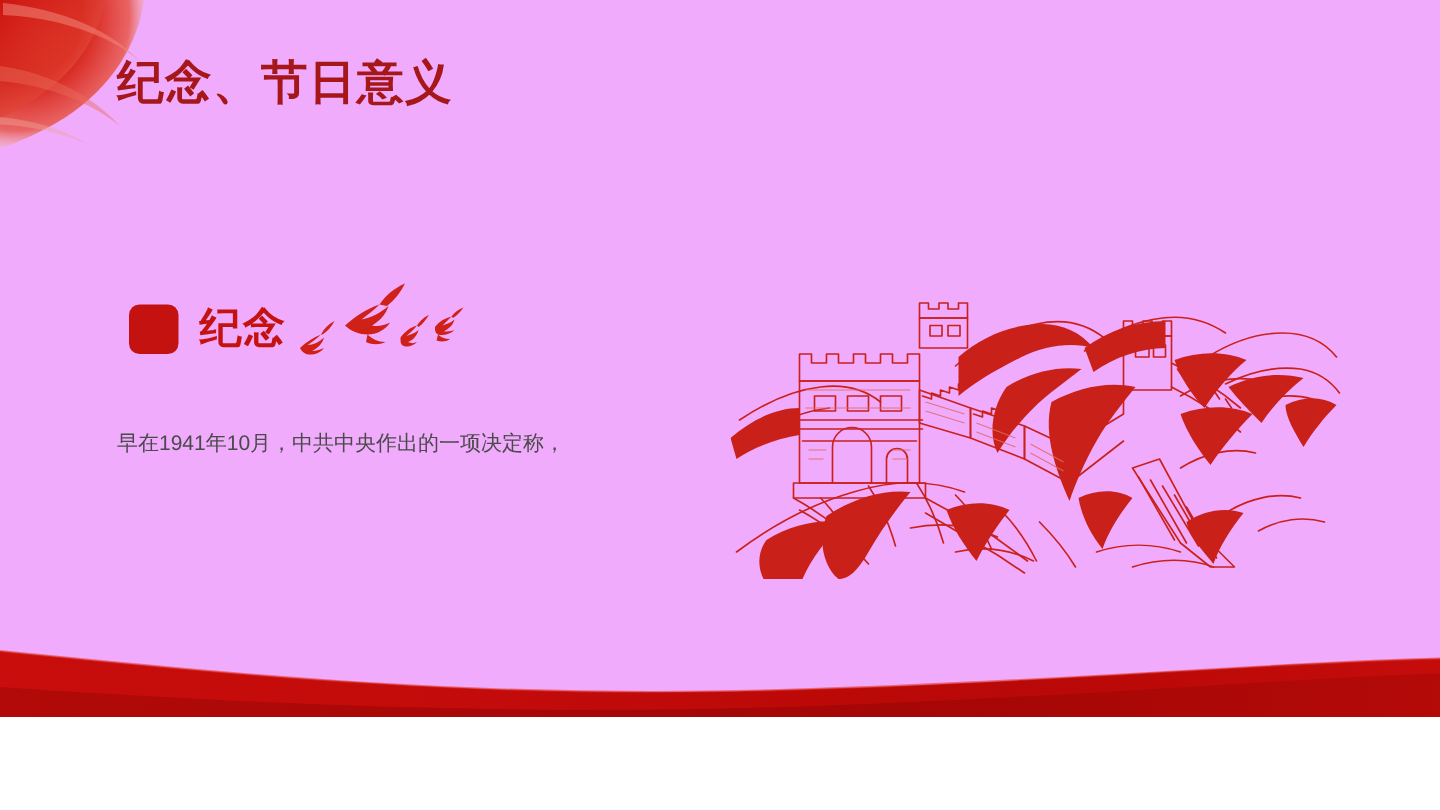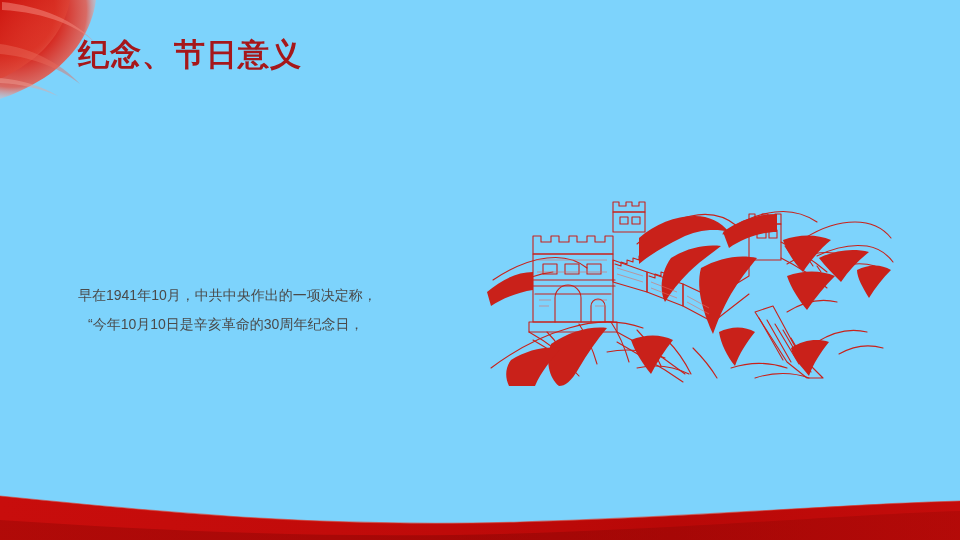--- a/index.html
+++ b/index.html
@@ -8,22 +8,22 @@
     padding: 0;
     background: #ffffff;
   }
   body {
     font-family: "Liberation Sans", "DejaVu Sans", sans-serif;
   }
 
   #slide {
     position: relative;
     width: 960px;
-    height: 540px;
-    background: #7dd3fc;
+    height: 478px;
+    background: #f0abfc;
     overflow: hidden;
   }
 
   
   .corner-brush {
     position: absolute;
     left: 0;
     top: 0;
     width: 130px;
     height: 115px;
@@ -132,24 +132,59 @@
     </defs>
     <path d="M0,0 L96,0 C92,30 74,58 44,78 C28,88 12,95 0,99 Z" fill="url(#brushGrad)"></path>
     <path d="M0,0 L70,0 C66,24 50,48 26,64 C16,71 7,76 0,79 Z" fill="url(#brushFade)" opacity="0.8"></path>
     <path d="M2,2 C40,6 76,20 96,44 C82,28 46,12 2,10 Z" fill="#f2857a" opacity="0.55"></path>
     <path d="M0,44 C30,48 60,62 80,84 C58,66 26,56 0,54 Z" fill="#e86b5c" opacity="0.45"></path>
     <path d="M0,78 C22,80 42,86 58,96 C40,88 20,84 0,83 Z" fill="#f0a297" opacity="0.45"></path>
   </svg>
 
   <div class="slide-title">纪念、节日意义</div>
 
+  <div class="section-head">
+    <span class="section-bullet"></span>
+    <span class="section-label">纪念</span>
+    <svg class="birds" viewBox="0 0 116 52" aria-hidden="true">
+
+      <g fill="#cf2118">
+        <path d="M33,30 C40,24 47,19 56,16 C52,20 48,23 44,26 C50,25 56,22 62,17
+                 C60,23 56,27 51,30 C55,31 59,30 63,28 C60,33 54,36 48,36
+                 C43,36 37,34 33,30 Z"></path>
+        <path d="M56,16 C60,10 66,5 73,2 C70,8 66,13 61,17 Z"></path>
+        <path d="M48,36 C51,39 55,41 60,41 C56,43 51,43 47,41 Z"></path>
+      </g>
+
+      <g fill="#cf2118">
+        <path d="M3,45 C7,41 12,38 17,36 C14,39 11,41 8,43 C12,43 16,41 19,38
+                 C18,42 15,45 11,47 C14,47 17,46 19,45 C16,49 11,50 7,49
+                 C5,48 4,47 3,45 Z"></path>
+        <path d="M17,36 C19,32 22,29 26,27 C24,31 21,34 18,36 Z"></path>
+      </g>
+
+      <g fill="#cf2118">
+        <path d="M70,38 C73,34 77,31 81,30 C79,33 76,35 74,37 C77,36 80,35 82,33
+                 C81,37 78,40 75,41 C77,42 79,42 81,41 C78,44 74,45 71,43
+                 C70,42 70,40 70,38 Z"></path>
+        <path d="M81,30 C83,27 86,24 89,23 C87,26 85,29 82,31 Z"></path>
+      </g>
+
+      <g fill="#cf2118">
+        <path d="M93,31 C96,27 100,25 104,24 C102,26 100,28 98,30 C101,29 104,28 106,26
+                 C105,30 102,32 99,34 C101,34 104,34 106,33 C103,36 98,37 95,36
+                 C93,35 93,33 93,31 Z"></path>
+        <path d="M104,24 C106,21 109,19 112,18 C110,21 108,23 105,25 Z"></path>
+        <path d="M95,36 C97,38 100,39 103,39 C100,41 97,41 94,40 Z"></path>
+      </g>
+    </svg>
+  </div>
 
   <div class="body-text">
     <div class="body-line indent-1">早在1941年10月，中共中央作出的一项决定称，</div>
-    <div class="body-line indent-2">“今年10月10日是辛亥革命的30周年纪念日，</div>
   </div>
 
   <svg class="great-wall" viewBox="0 0 410 218" aria-hidden="true">
     <g stroke="#c9211a" fill="none" stroke-width="1.1" stroke-linejoin="round" stroke-linecap="round">
 
       <path d="M6,108 C24,96 42,88 60,86 C76,84 90,88 100,96"></path>
       <path d="M14,120 C30,110 48,102 66,100"></path>
       <path d="M150,72 C166,58 184,48 204,44 C222,40 238,44 250,54"></path>
       <path d="M236,62 C252,50 270,42 288,40 C304,38 318,42 330,50"></path>
       <path d="M318,66 C334,56 352,50 368,50 C384,50 396,56 404,66"></path>

